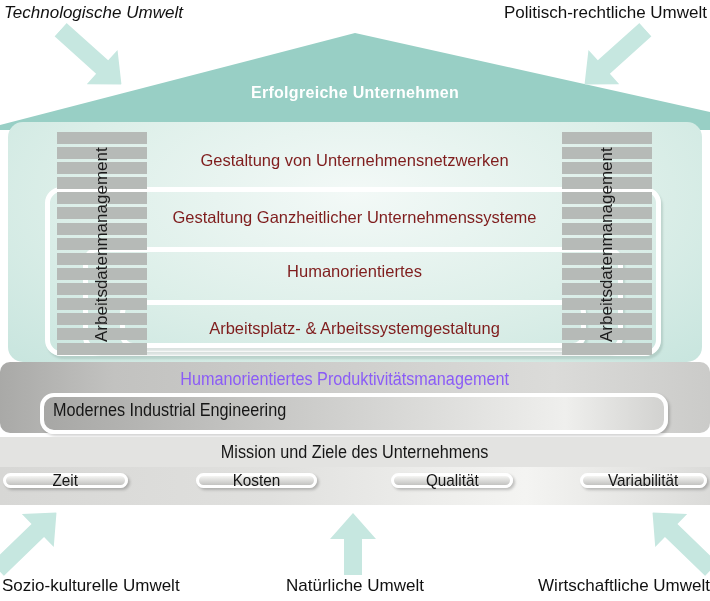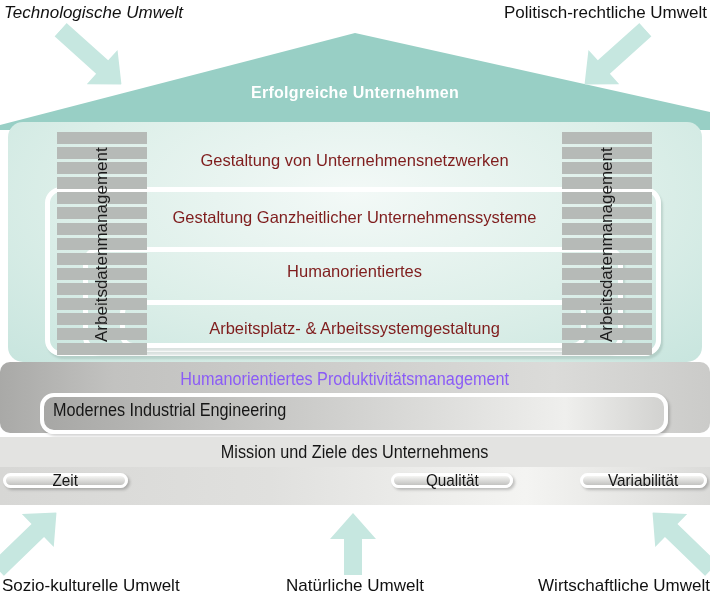--- a/index.html
+++ b/index.html
@@ -131,20 +131,23 @@
   </div>
   <div class="abs band-mission"></div>
   <div class="abs mission-label">
     <span class="cond">Mission und Ziele des Unternehmens</span>
   </div>
 
   <div class="abs goal-strip"></div>
   <div class="abs goal-box goal-zeit">
     <span class="cond">Zeit</span>
   </div>
+  <div class="abs goal-box goal-kosten">
+    <span class="cond">Kosten</span>
+  </div>
   <div class="abs goal-box goal-qualitaet">
     <span class="cond">Qualität</span>
   </div>
   <div class="abs goal-box goal-variabilitaet">
     <span class="cond">Variabilität</span>
   </div>
 
   <div class="abs arrow arr-tl">
     <svg width="82" height="46" viewBox="0 0 82 46">
         <polygon points="0,14 56,14 56,0 82,23 56,46 56,32 0,32" fill="#c6e7e0"></polygon>

